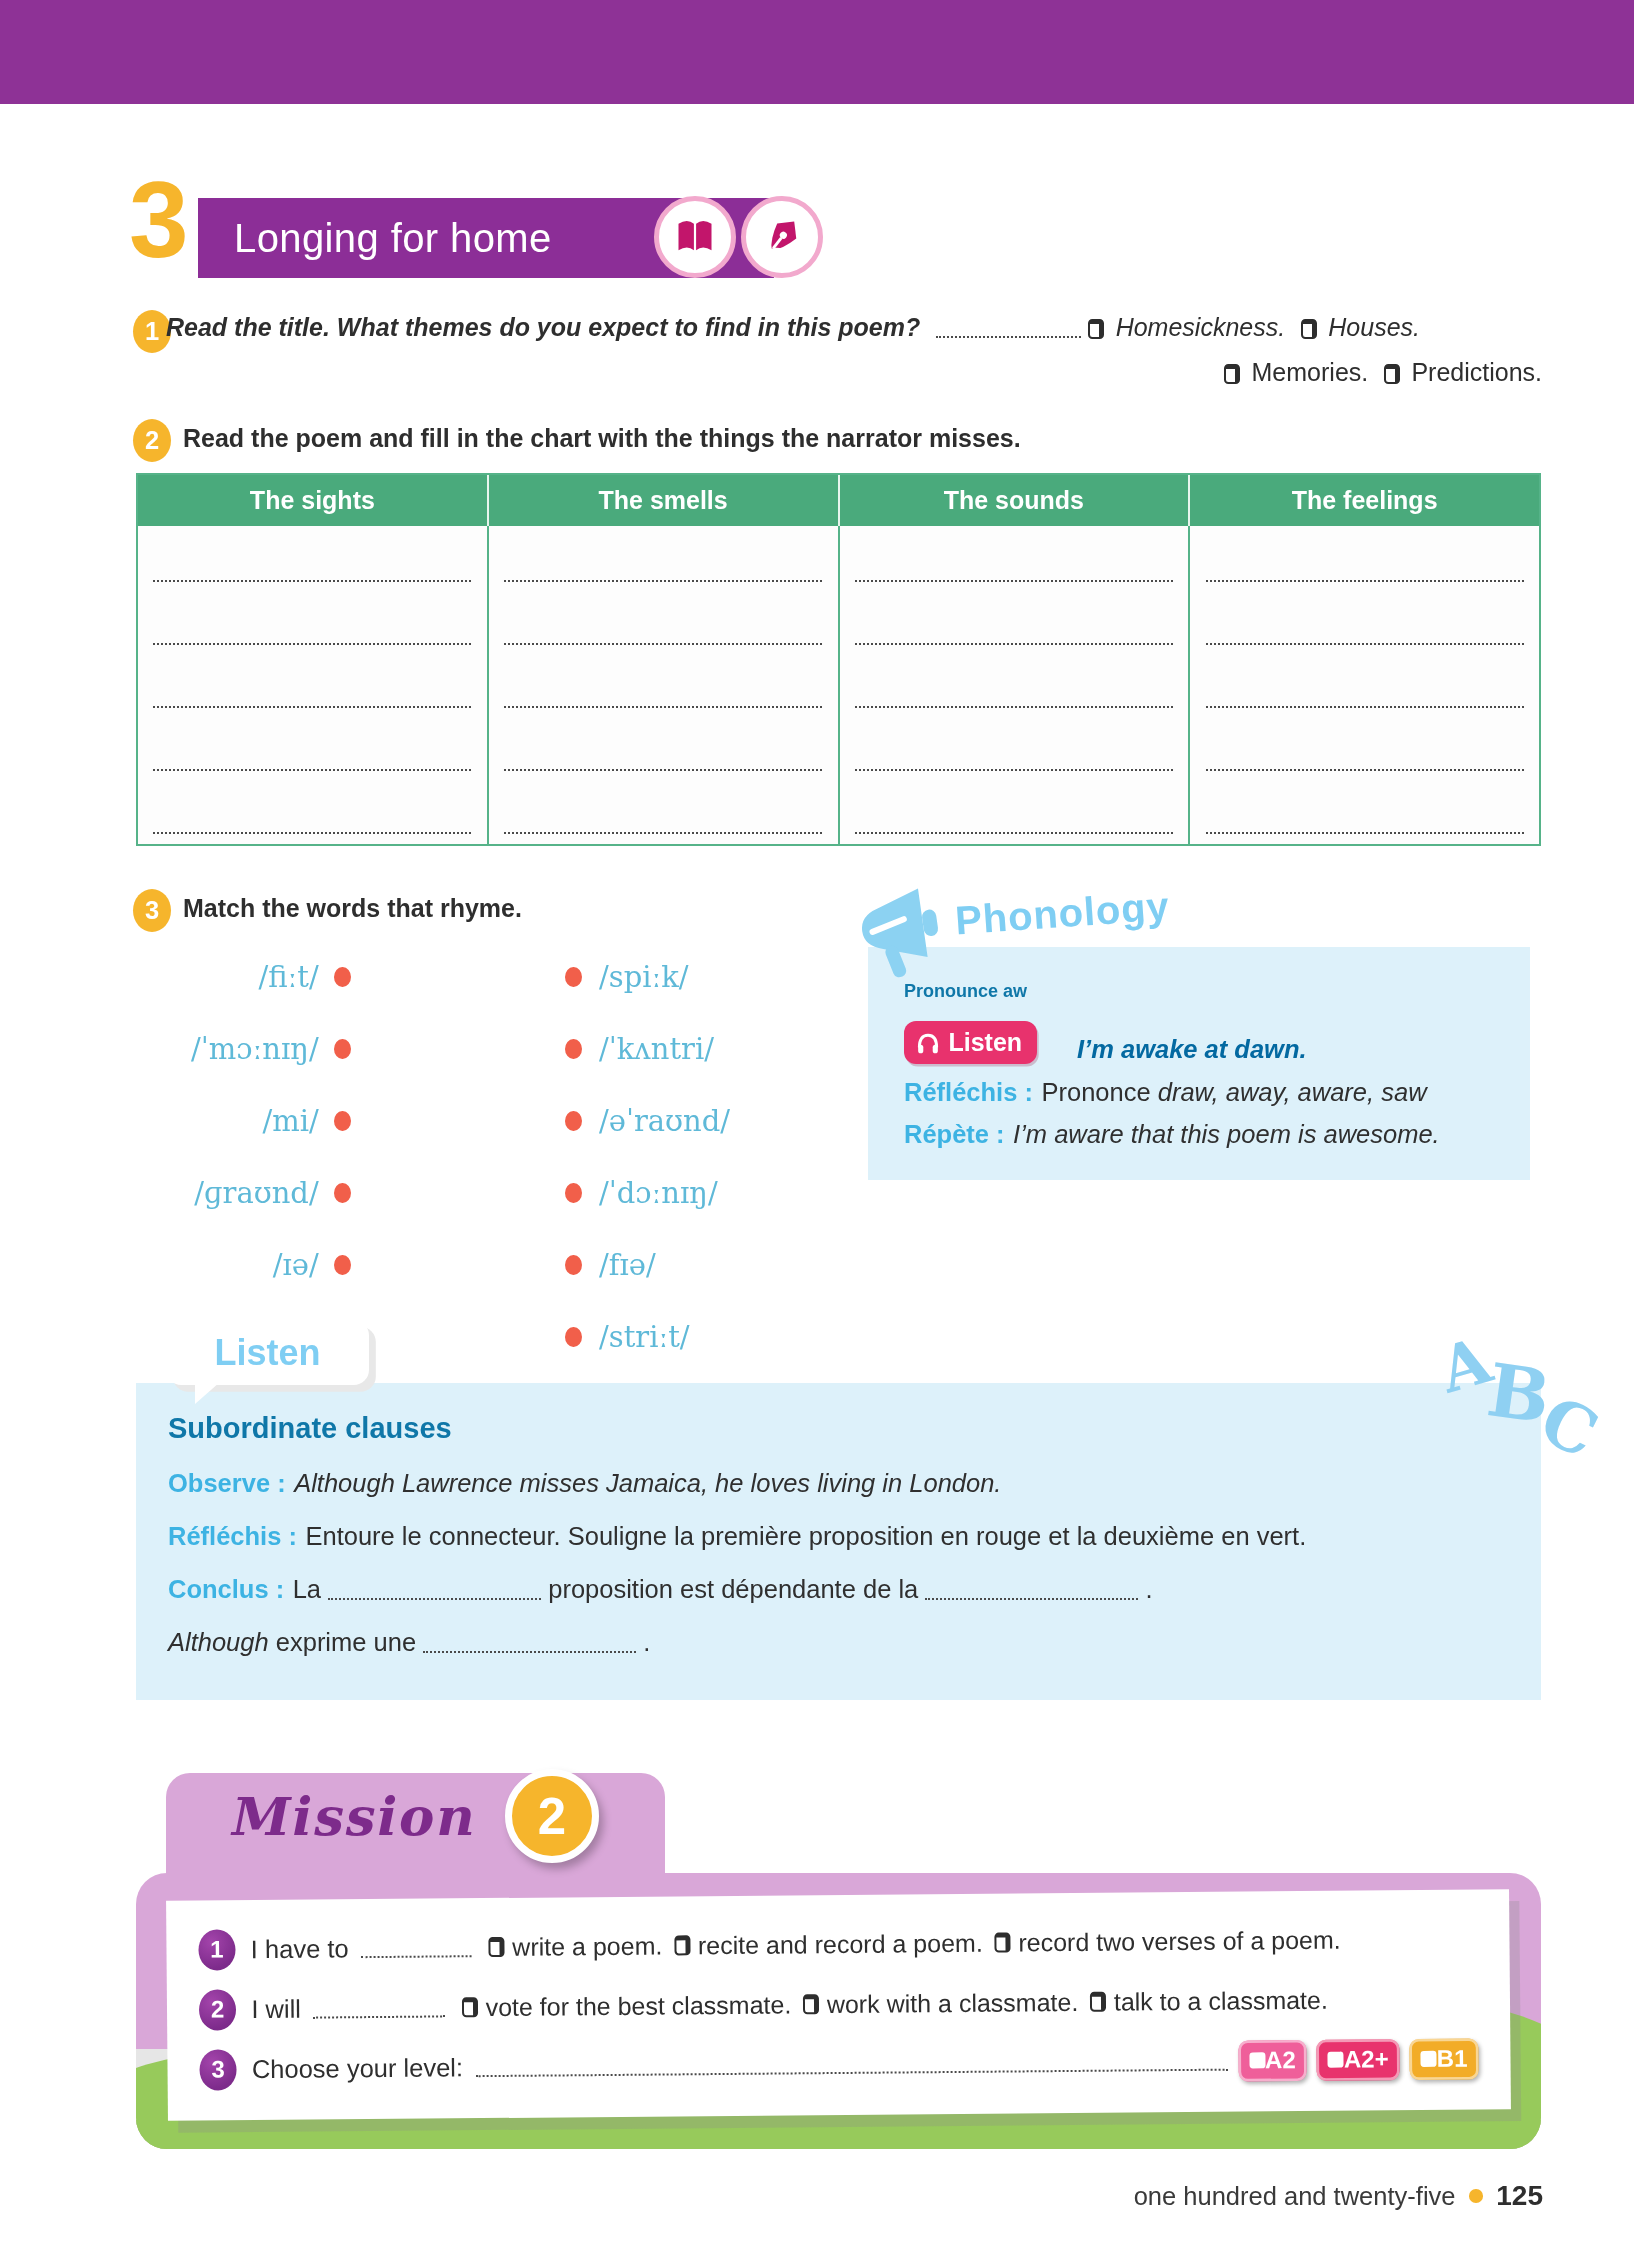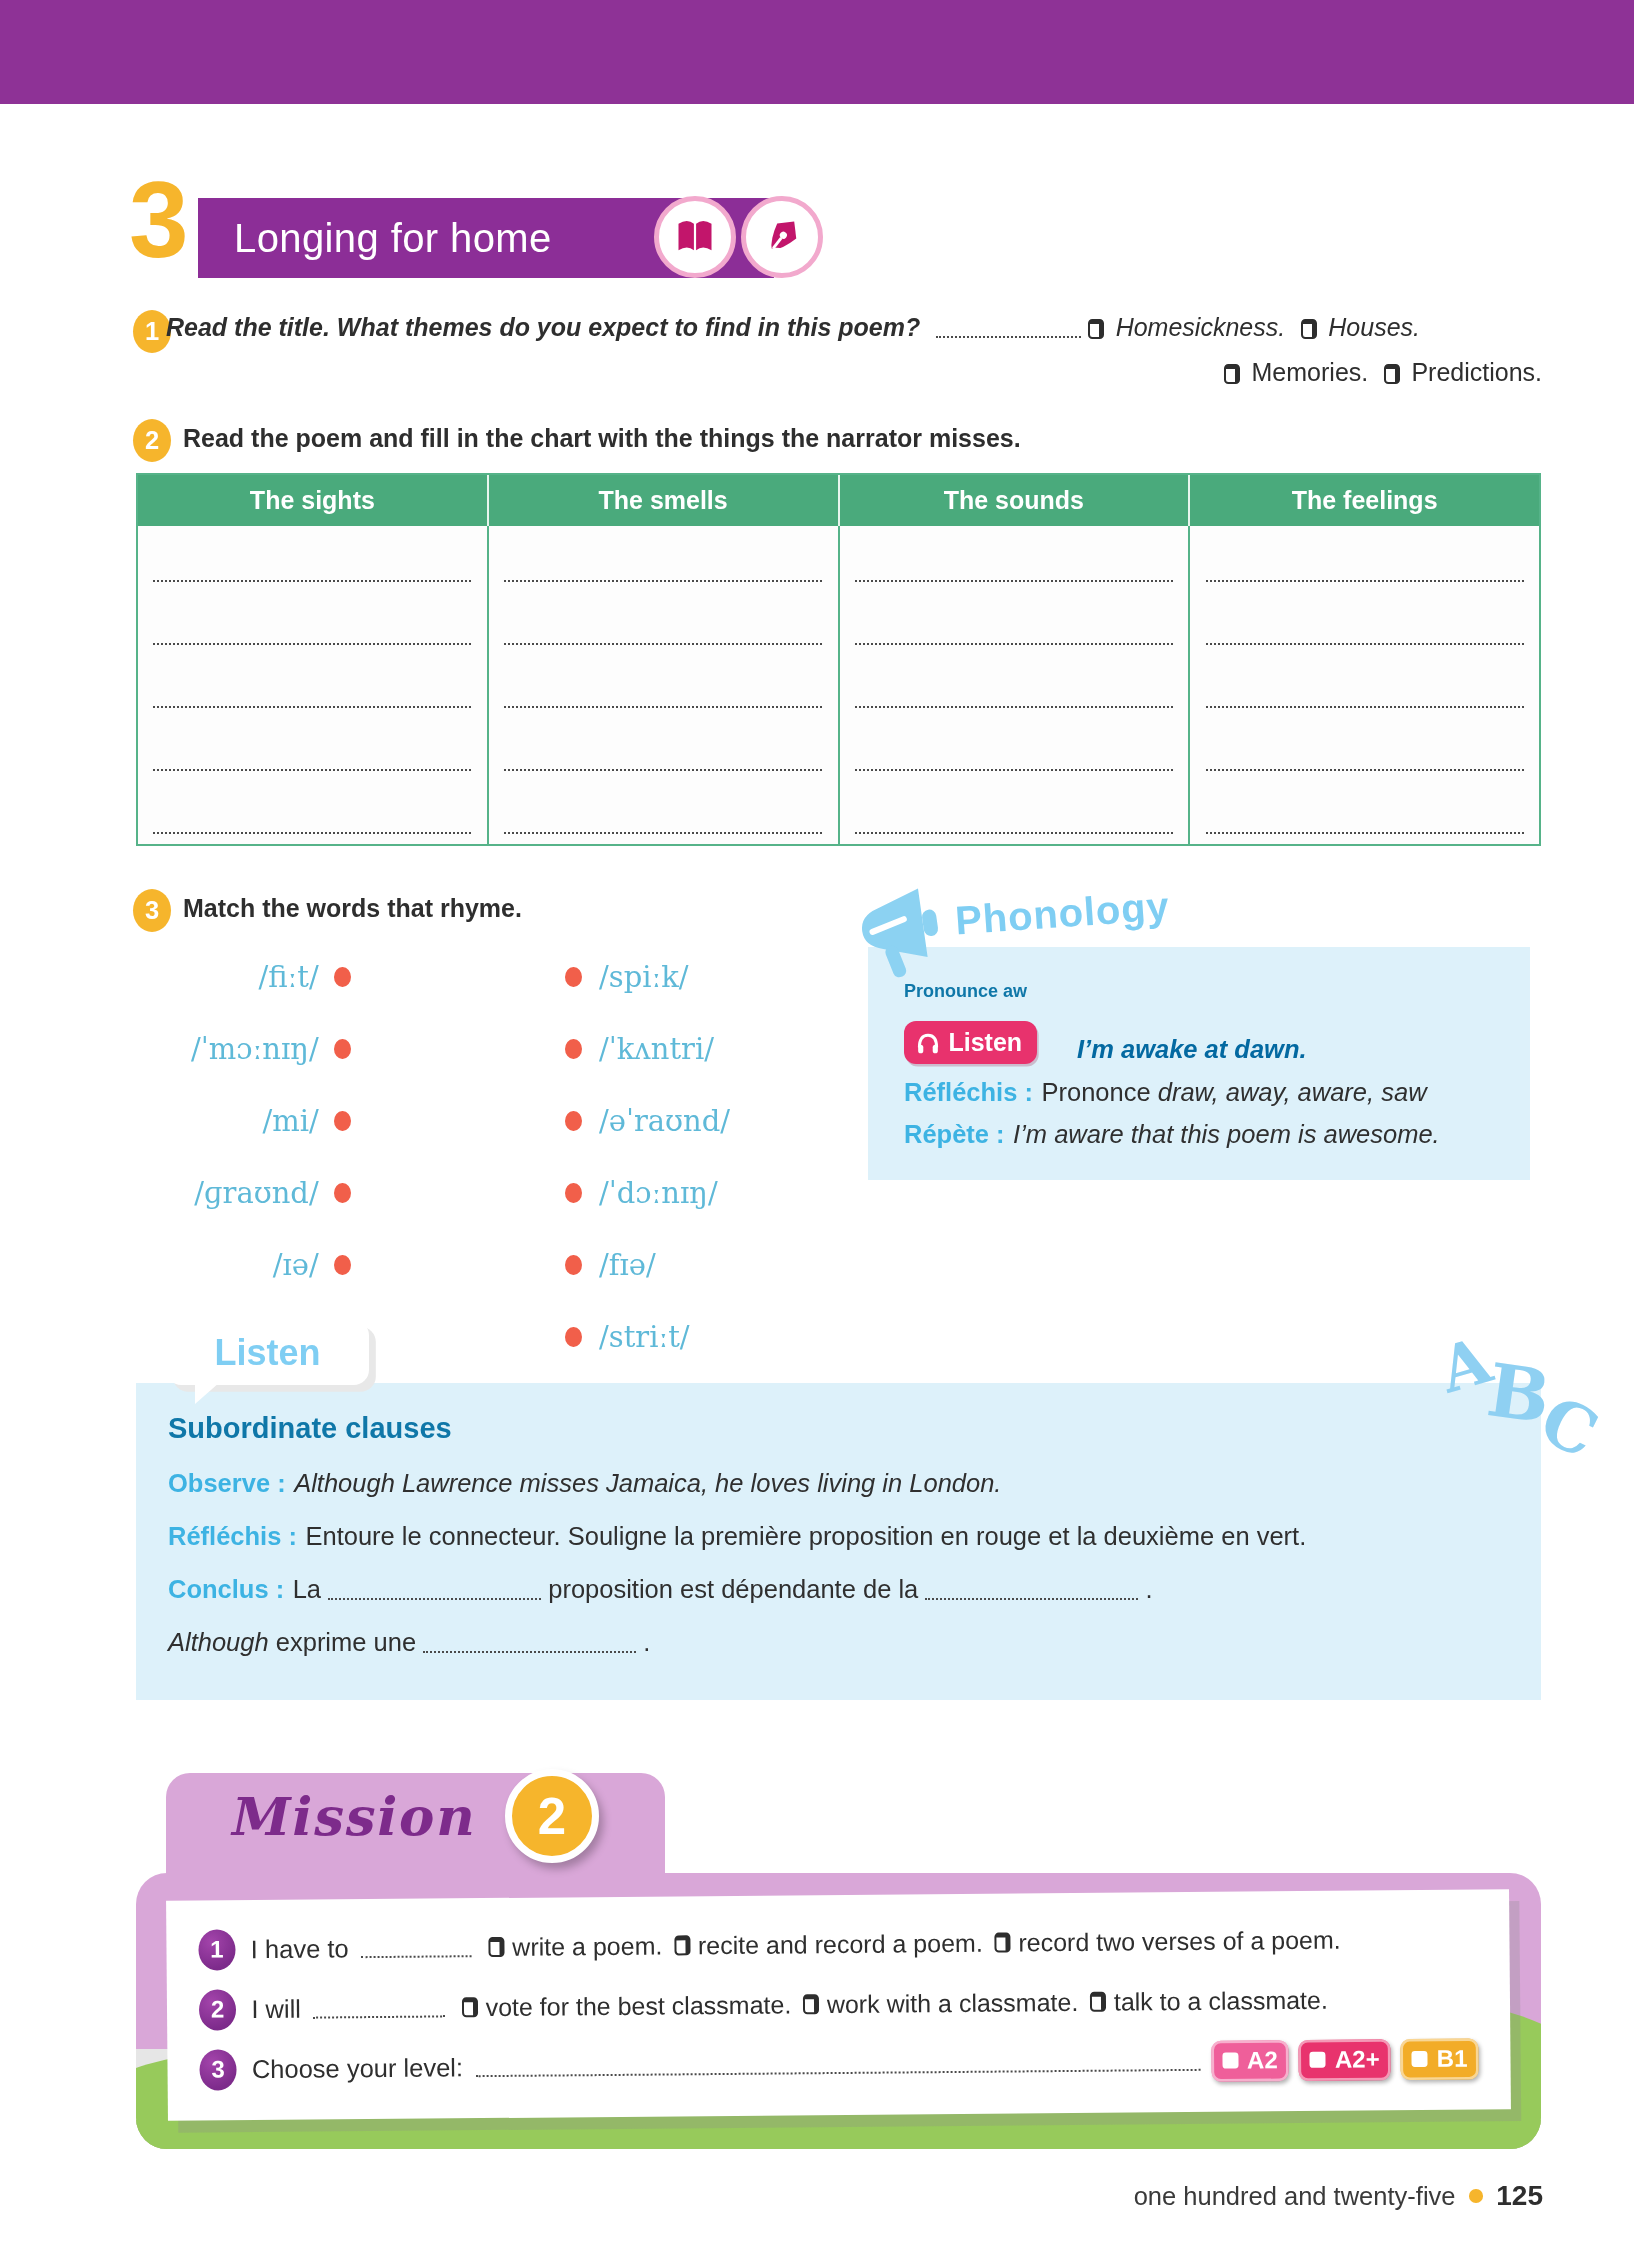--- a/index.html
+++ b/index.html
@@ -88,21 +88,21 @@
   .hill3 { left:587px; bottom:-51px; width:400px; height:149px; }
   .hill4 { left:919px; bottom:-85px; width:443px; height:166px; }
   .hill5 { right:-60px; bottom:-34px; width:366px; height:183px; }
   .m-base { position:absolute; left:0; right:0; bottom:0; height:29px; background:#97ca5b; }
   .mcard { position:absolute; left:31px; top:22px; width:1343px; height:220px; background:#ffffff; transform:rotate(-0.5deg); box-shadow:10.2px 12px 0 rgba(140,140,140,0.28); z-index:2; padding:19px 32px 0 32px; }
   .mrow2 { display:flex; align-items:center; height:60px; font-size:25.5px; }
   .mnum { width:37px; height:41px; border-radius:50%; background:radial-gradient(circle at 35% 30%, #a344ab, #7d2b8b 72%); color:#fff; font-weight:bold; font-size:24px; display:flex; align-items:center; justify-content:center; margin-right:15.3px; flex:0 0 auto; }
   .mlead { margin-right:12px; white-space:nowrap; }
   .mdots { margin-right:13.6px; }
   .grow { flex:1 1 auto; }
-  .badge { display:inline-flex; align-items:center; gap:9px; height:41px; padding:0 11px; border-radius:9.4px; color:#fff; font-weight:bold; font-size:24px; margin-left:10.2px; box-shadow:1.7px 2.6px 4.3px rgba(0,0,0,0.3), inset 0 0 0 2.6px rgba(255,255,255,0.5); flex:0 0 auto; }
+  .badge { display:inline-flex; align-items:center; gap:0; height:41px; padding:0 11px; border-radius:9.4px; color:#fff; font-weight:bold; font-size:24px; margin-left:10.2px; box-shadow:1.7px 2.6px 4.3px rgba(0,0,0,0.3), inset 0 0 0 2.6px rgba(255,255,255,0.5); flex:0 0 auto; }
   .badge .sq { width:16px; height:16px; background:#ffffff; border-radius:3.4px; }
   .badge-a2 { background:#ef5f9a; } .badge-a2p { background:#e8336d; } .badge-b1 { background:#f2ac28; }
 
   
   .footer { position:absolute; right:92px; top:2180px; display:flex; align-items:center; gap:13.6px; }
   .footer-text { font-size:25.5px; color:#3a3a3a; }
   .footer-dot { width:13.6px; height:13.6px; border-radius:50%; background:#f6b52c; }
   .footer-num { font-size:28px; font-weight:bold; color:#2e2e2e; }
 </style>
 </head>

